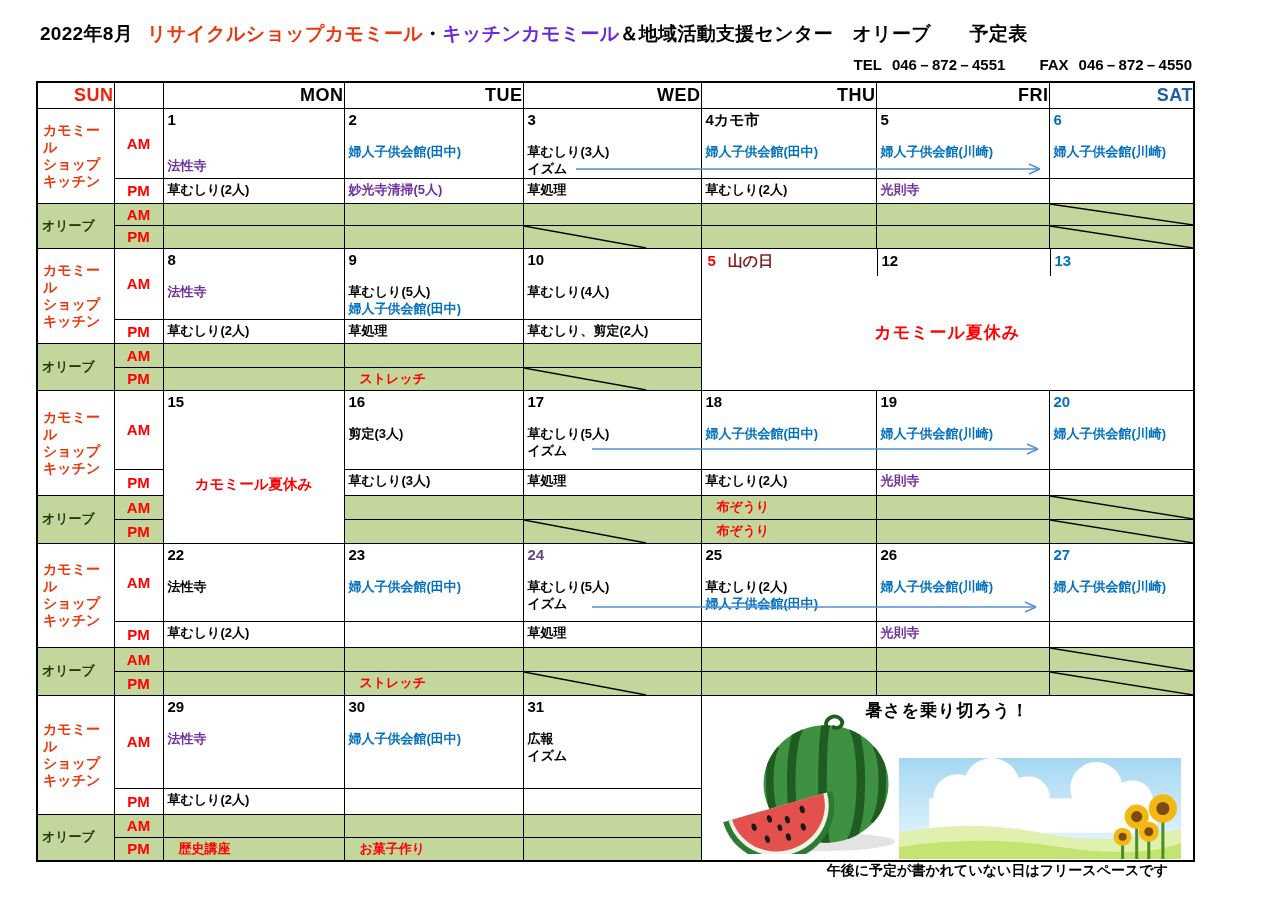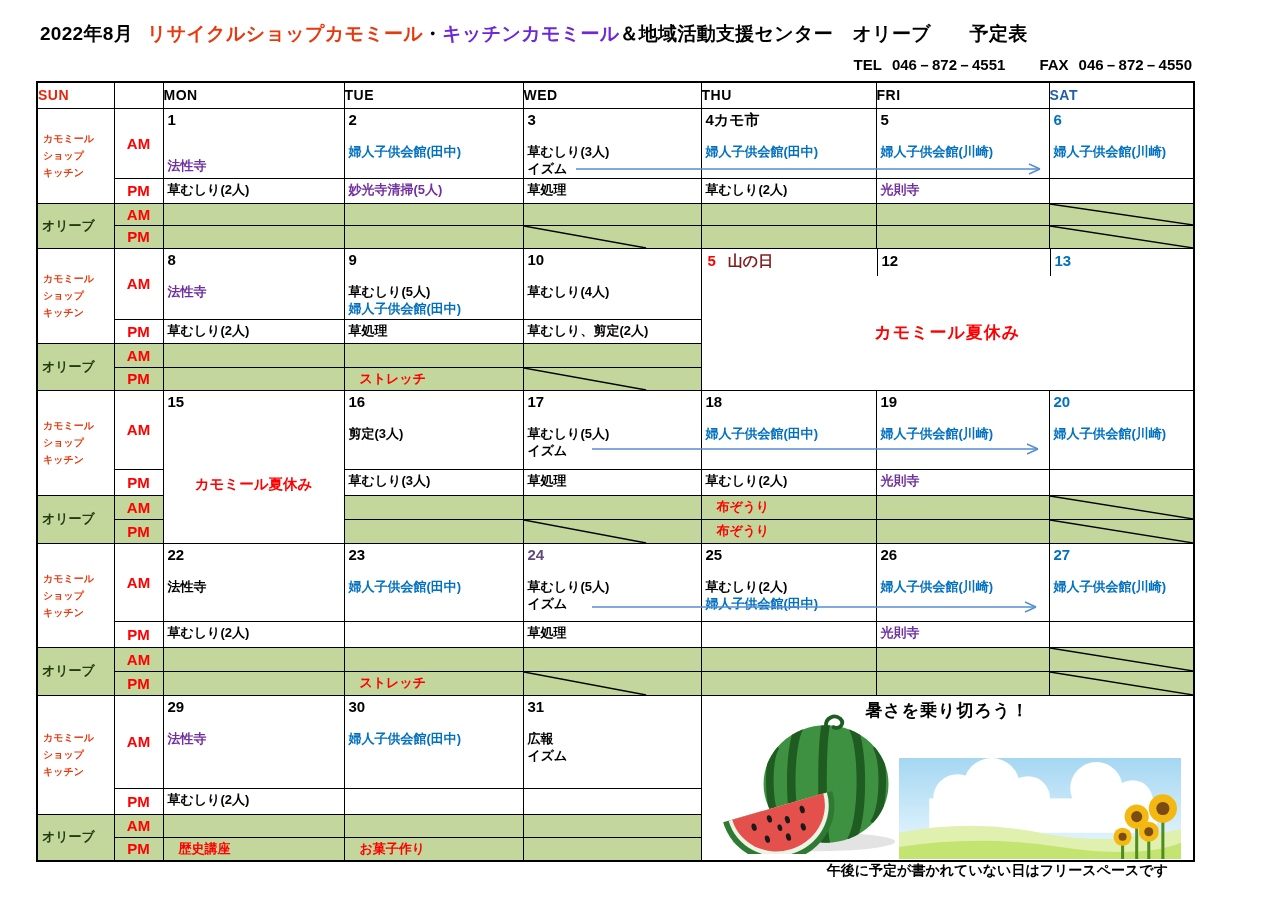--- a/index.html
+++ b/index.html
@@ -9,25 +9,25 @@
 
   .title{position:absolute;left:40px;top:21px;font-size:19px;white-space:nowrap;letter-spacing:.3px}
   .t-shop{color:#e8380d;margin-left:14px}
   .t-kitchen{color:#6d28d9}
   .contact{position:absolute;top:56px;right:88px;font-size:15px;white-space:nowrap}
   .contact .gap{display:inline-block;width:34px}
   .contact .gap2{display:inline-block;width:10px}
 
   table.sched{position:absolute;left:36px;top:81px;border-collapse:collapse;table-layout:fixed;border:2px solid #000}
   td{border:1px solid #000;vertical-align:top;padding:0;overflow:hidden}
-  tr.hdr td{text-align:left;vertical-align:middle;font-size:14px;letter-spacing:.5px}
+  tr.hdr td{text-align:right;vertical-align:middle;font-size:18px;letter-spacing:.5px}
   .h-sun{color:#e8240d}
   .h-sat{color:#1f5fa8}
 
-  .lbl-cham{color:#e8380d;font-size:10px;line-height:17px;vertical-align:middle;padding:0 0 0 5px;white-space:pre-line}
+  .lbl-cham{color:#e8380d;font-size:14px;line-height:17px;vertical-align:middle;padding:0 0 0 5px;white-space:pre-line}
   .lbl-olv{color:#213c11;font-size:13px;vertical-align:middle;padding-left:4px}
   .ap{color:#ff0000;font-size:15px;text-align:center;vertical-align:middle}
   .olv{background:#c3d69b;position:relative}
 
   .d{position:relative;font-size:13px;padding:1px 4px;line-height:16px}
   .dn{font-size:15px;line-height:20px}
   .satn{color:#0070c0}
   .p24{color:#604a7b}
   .note{color:#000000;}
   .note2{color:#7f1d1d;margin-left:12px}

